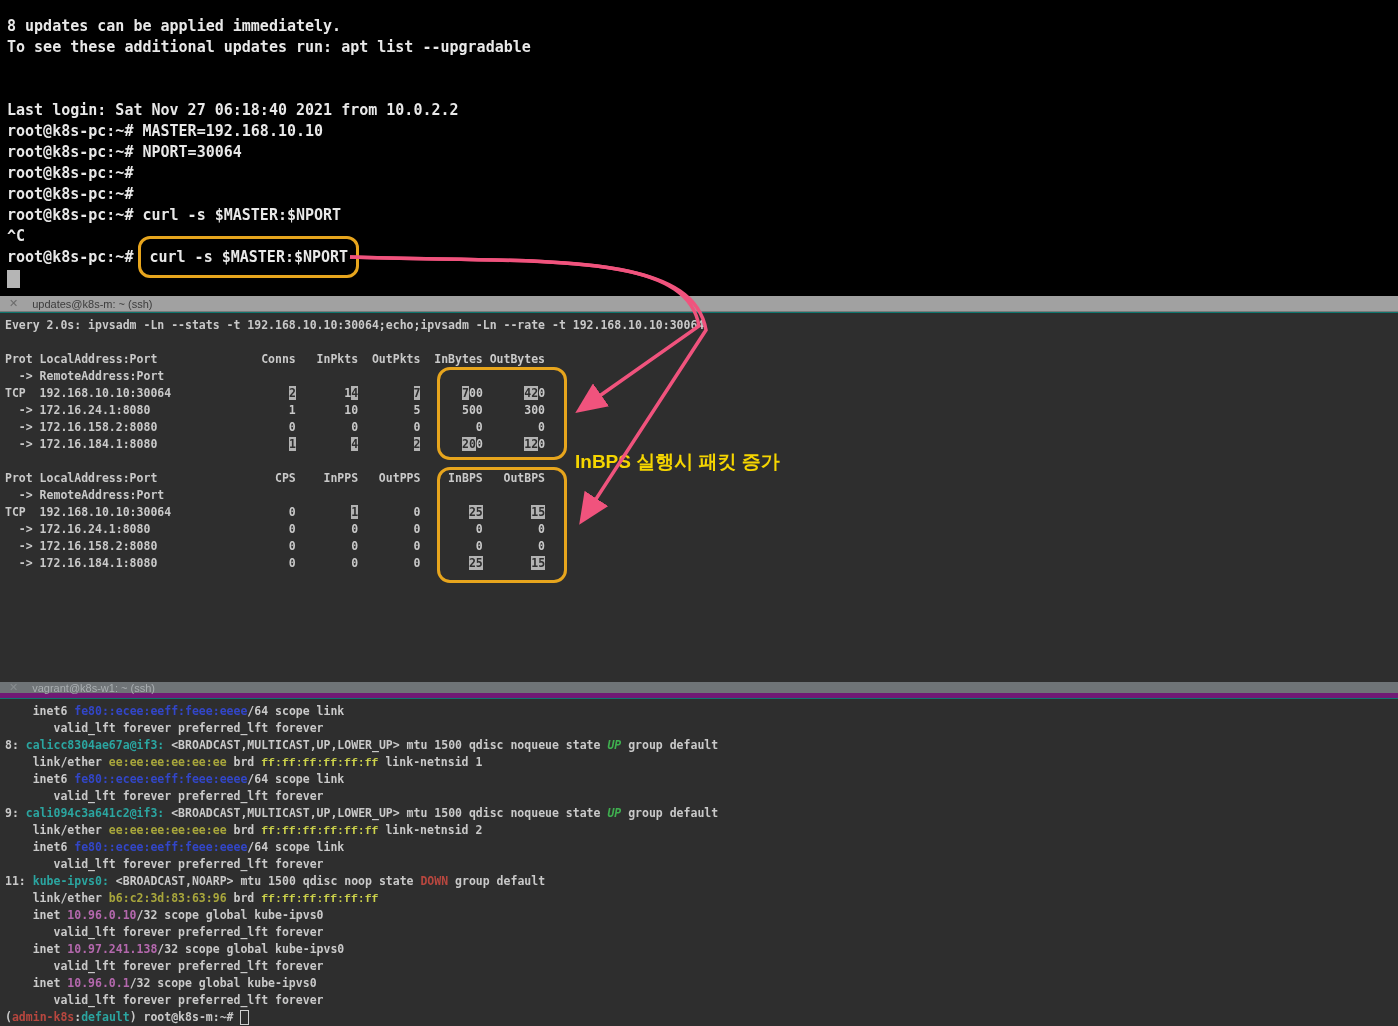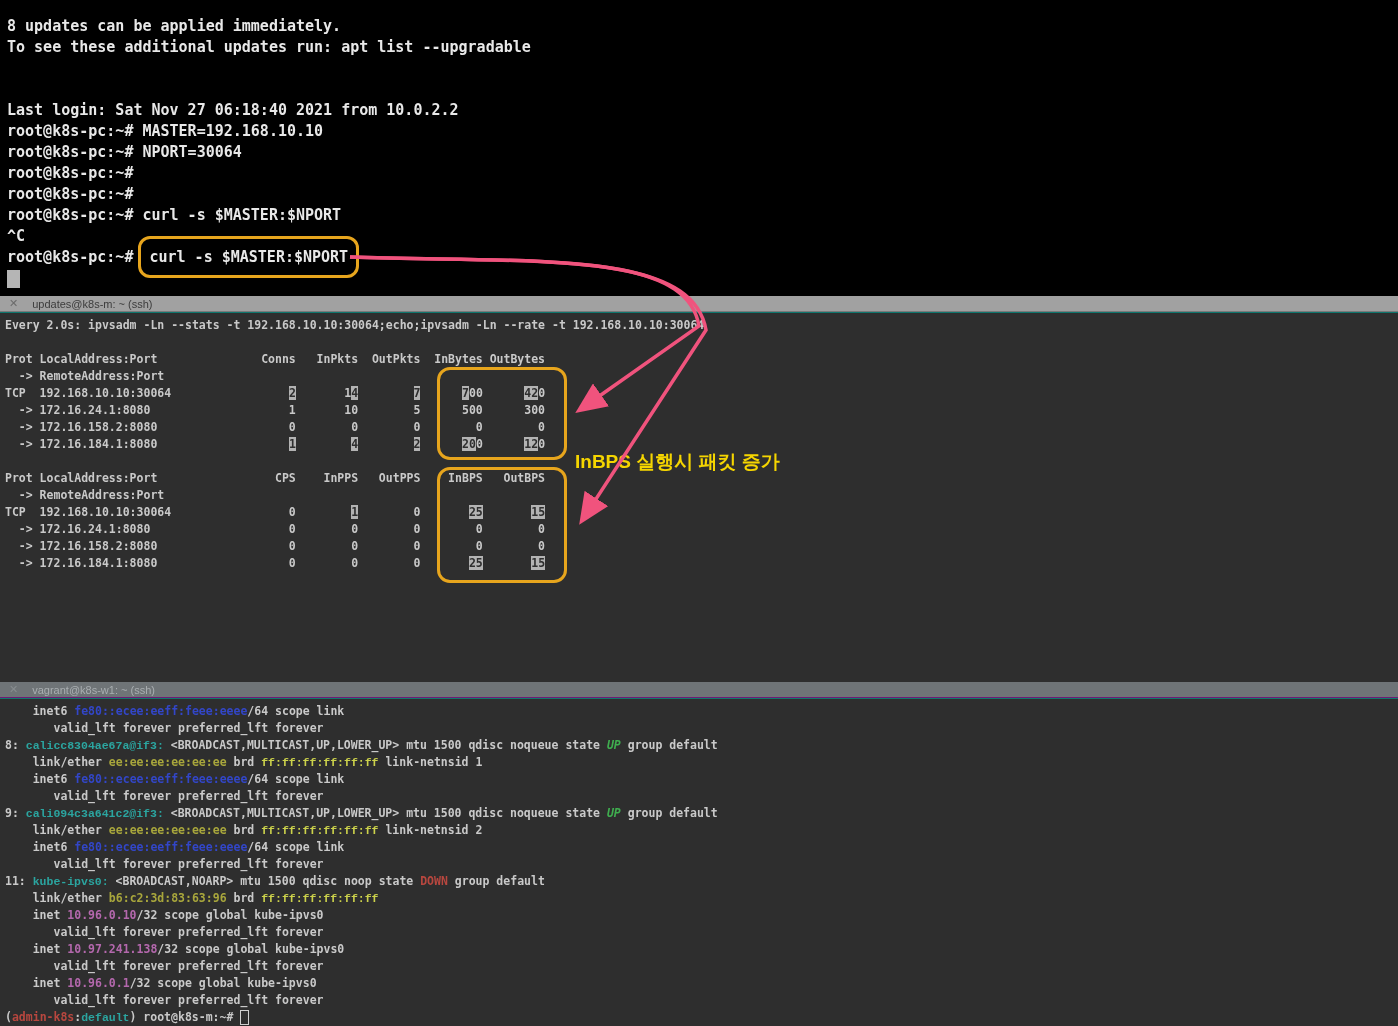--- a/index.html
+++ b/index.html
@@ -14,29 +14,29 @@
   .t-top .tl { height:21px; line-height:21px; }
   .t-mid { left:5px; top:4px; font-size:11.5px; font-weight:700; color:#c9c9c9; }
   .t-mid .tl { height:17px; line-height:17px; }
 
   
   .pane { position:absolute; left:0; width:1398px; background:#2e2e2e; }
   .titlebar { position:absolute; left:0; width:1398px; height:16px;
               font-family:"Liberation Sans", sans-serif; font-size:11px;
               display:flex; align-items:center; }
   .titlebar.mid { background:#a1a1a1; color:#3c3c3c; border-bottom:1px solid #7a7a7a; }
-  .titlebar.bot { background:#6f7477; color:#a9aeb1; border-bottom:1px solid #701a75; }
+  .titlebar.bot { background:#6f7477; color:#a9aeb1; border-bottom:5px solid #701a75; }
   .titlebar .close { margin-left:9px; margin-right:14px; font-size:11px; }
   .titlebar.mid .close { color:#6b6b6b; }
   .titlebar.bot .close { color:#878c8f; }
 
   
   .hl { background:#b3b3b3; color:#2e2e2e; }
   .c-blue { color:#3246c8; }
-  .c-teal { color:#2ba5a0;font-family:Liberation Mono, monospace; }
+  .c-teal { color:#2ba5a0; }
   .c-olive { color:#a8a63c; }
   .c-yellow { color:#ccd24b;font-family:Liberation Mono, monospace; }
   .c-green { color:#3fae4f;font-style:italic; }
   .c-red { color:#b8473f; }
   .c-magenta { color:#b468ad; }
   .cursor-block { display:inline-block; width:13px; height:18px; background:#b5b5b5;
                   vertical-align:middle; }
   .cursor-hollow { display:inline-block; width:9px; height:15px; border:1px solid #cfcfcf;
                    vertical-align:middle; }
   .cmdbox { border:3px solid #e7a51d; border-radius:12px; padding:9px 8px;

